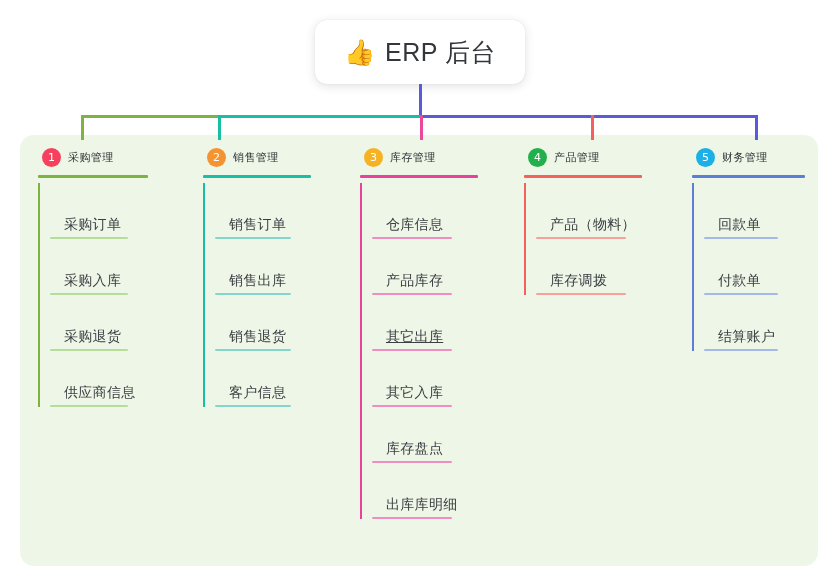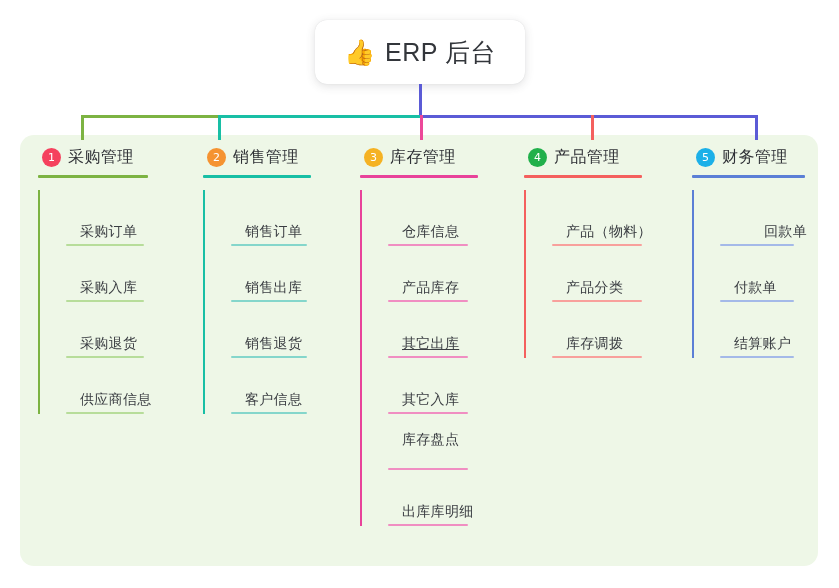--- a/index.html
+++ b/index.html
@@ -107,36 +107,36 @@
     height: 19px;
     border-radius: 50%;
     color: #ffffff;
     font-size: 11px;
     line-height: 19px;
     text-align: center;
     flex: none;
     font-family: "DejaVu Sans", sans-serif;
   }
   .col-title {
-    font-size: 16px;
+    font-size: 11px;
     color: #2f3136;
     white-space: nowrap;
     letter-spacing: 0.4px;
   }
   .head-rule {
     height: 3px;
     margin-top: 6px;
     border-radius: 1px;
   }
 
   
   .leaves {
     position: relative;
-    margin-top: 12px;
-    padding-left: 28px;
+    margin-top: 5px;
+    padding-left: 12px;
     box-sizing: border-box;
   }
   .spine {
     position: absolute;
     left: 0px;
     top: 0px;
     bottom: 0px;
     width: 2px;
   }
   .leaf {
@@ -250,21 +250,21 @@
         <div class="leaf-rule" style="background: rgb(240, 142, 194); width: 80px;"></div>
       </div>
       <div class="leaf" style="height: 56px; text-decoration: underline;">
         <span class="leaf-text">其它出库</span>
         <div class="leaf-rule" style="background: rgb(240, 142, 194); width: 80px;"></div>
       </div>
       <div class="leaf" style="height: 56px;">
         <span class="leaf-text">其它入库</span>
         <div class="leaf-rule" style="background: rgb(240, 142, 194); width: 80px;"></div>
       </div>
-      <div class="leaf" style="height: 56px; align-items: center;">
+      <div class="leaf" style="height: 56px;">
         <span class="leaf-text">库存盘点</span>
         <div class="leaf-rule" style="background: rgb(240, 142, 194); width: 80px;"></div>
       </div>
       <div class="leaf" style="height: 56px;">
         <span class="leaf-text">出库库明细</span>
         <div class="leaf-rule" style="background: rgb(240, 142, 194); width: 80px;"></div>
       </div>
     </div>
   </div>
 <div class="column" id="col-4">
@@ -273,38 +273,34 @@
       <span class="col-title">产品管理</span>
     </div>
     <div class="head-rule" style="background: rgb(244, 96, 94); width: 118px;"></div>
     <div class="leaves">
       <div class="spine" style="background: rgb(244, 96, 94);"></div>
       <div class="leaf" style="height: 56px;">
         <span class="leaf-text">产品（物料）</span>
         <div class="leaf-rule" style="background: rgb(248, 160, 156); width: 90px;"></div>
       </div>
       <div class="leaf" style="height: 56px;">
-        <span class="leaf-text">产品分类</span>
-        <div class="leaf-rule" style="background: rgb(248, 160, 156); width: 90px;"></div>
-      </div>
-      <div class="leaf" style="height: 56px;">
         <span class="leaf-text">库存调拨</span>
         <div class="leaf-rule" style="background: rgb(248, 160, 156); width: 90px;"></div>
       </div>
     </div>
   </div>
 <div class="column" id="col-5">
     <div class="col-head">
       <span class="badge" style="background: rgb(28, 176, 232);">5</span>
       <span class="col-title">财务管理</span>
     </div>
     <div class="head-rule" style="background: rgb(91, 127, 214); width: 113px;"></div>
     <div class="leaves">
       <div class="spine" style="background: rgb(91, 127, 214);"></div>
-      <div class="leaf" style="height: 56px; justify-content: center;">
+      <div class="leaf" style="height: 56px;">
         <span class="leaf-text">回款单</span>
         <div class="leaf-rule" style="background: rgb(164, 185, 232); width: 74px;"></div>
       </div>
       <div class="leaf" style="height: 56px;">
         <span class="leaf-text">付款单</span>
         <div class="leaf-rule" style="background: rgb(164, 185, 232); width: 74px;"></div>
       </div>
       <div class="leaf" style="height: 56px;">
         <span class="leaf-text">结算账户</span>
         <div class="leaf-rule" style="background: rgb(164, 185, 232); width: 74px;"></div>

